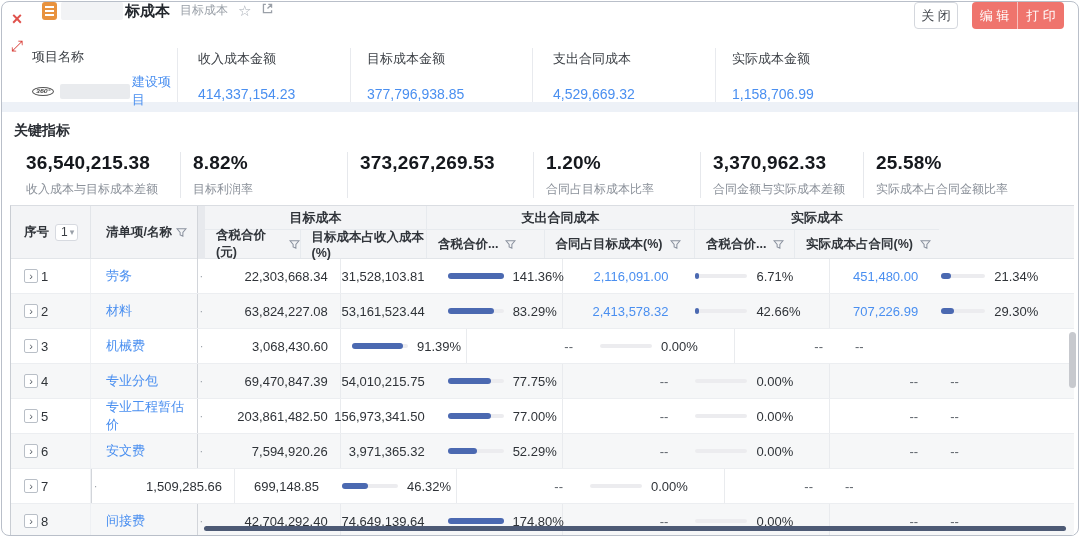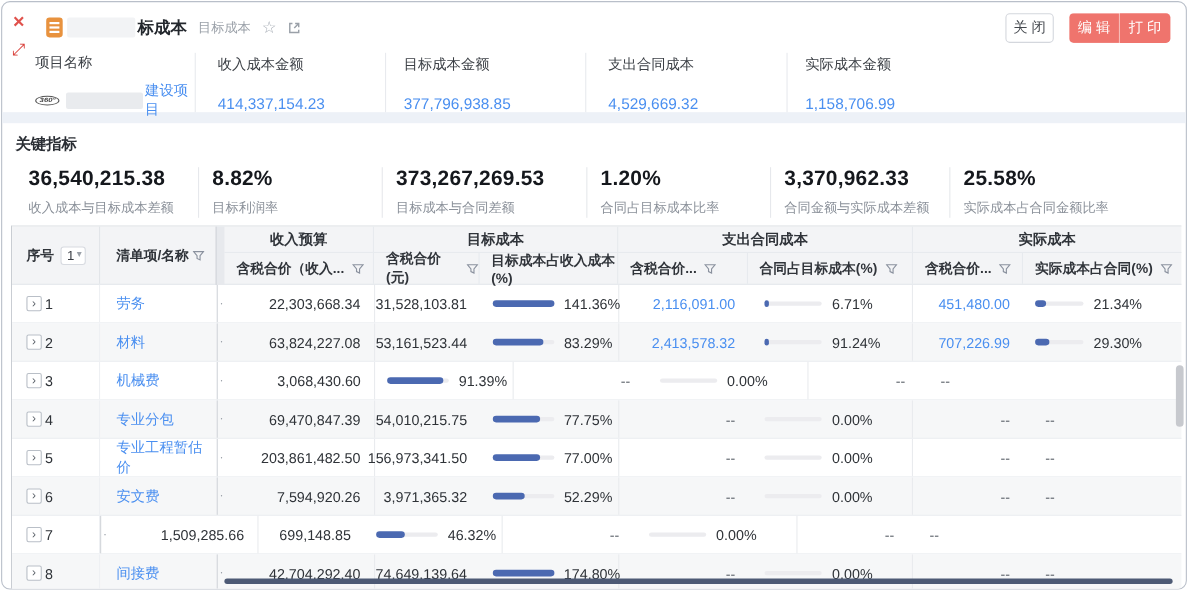--- a/index.html
+++ b/index.html
@@ -5,21 +5,21 @@
   * { margin:0; padding:0; box-sizing:border-box; }
   html,body { width:1080px; height:537px; background:#fff; font-family:"Liberation Sans","DejaVu Sans",sans-serif; }
   .window { position:relative; width:1078px; height:535px; margin:1px; border:1px solid #b9bfc9; border-radius:8px; background:#fff; overflow:hidden; }
 
   
   .left-rail { position:absolute; left:3px; top:8px; width:24px; display:flex; flex-direction:column; align-items:center; gap:10px; z-index:9; }
   .rail-x { color:#e0524c; font-size:18px; font-weight:bold; line-height:18px; cursor:pointer; }
   .rail-expand { color:#d9413b; font-size:15px; line-height:15px; cursor:pointer; }
 
   
-  .topbar { display:flex; align-items:center; height:46px; padding:0 14px 0 40px; }
+  .topbar { display:flex; align-items:flex-start; height:46px; padding:0 14px 0 40px; }
   .doc-icon { width:15px; height:18px; background:#e8923e; border-radius:3px; position:relative; flex:0 0 auto; }
   .doc-icon:before { content:""; position:absolute; left:3px; top:4px; width:9px; height:2px; background:#fff; box-shadow:0 4px 0 #fff, 0 8px 0 #fff; }
   .censor-title { width:62px; height:18px; background:#f2f3f5; border-radius:2px; margin:0 2px 0 4px; }
   .win-title { font-size:15px; font-weight:bold; color:#23272d; }
   .win-subtitle { font-size:12px; color:#9aa0a8; margin-left:10px; }
   .star-icon { font-size:15px; color:#a6acb5; margin-left:10px; cursor:pointer; }
   .ext-icon { margin-left:10px; cursor:pointer; display:inline-flex; }
   .top-buttons { margin-left:auto; display:flex; align-items:center; }
   .btn { font-size:13px; height:27px; display:inline-flex; align-items:center; justify-content:center; cursor:pointer; }
   .btn-close { width:44px; background:#fff; border:1px solid #d4d7dd; border-radius:4px; color:#43474d; margin-right:14px; }
@@ -164,21 +164,20 @@
       <div class="kpi-item k1">
         <div class="kpi-value">36,540,215.38</div>
         <div class="kpi-label">收入成本与目标成本差额</div>
       </div>
       <div class="kpi-item k2">
         <div class="kpi-value">8.82%</div>
         <div class="kpi-label">目标利润率</div>
       </div>
       <div class="kpi-item k3">
         <div class="kpi-value">373,267,269.53</div>
-        <div class="kpi-label">目标成本与合同差额</div>
       </div>
       <div class="kpi-item k4">
         <div class="kpi-value">1.20%</div>
         <div class="kpi-label">合同占目标成本比率</div>
       </div>
       <div class="kpi-item k5">
         <div class="kpi-value">3,370,962.33</div>
         <div class="kpi-label">合同金额与实际成本差额</div>
       </div>
       <div class="kpi-item k6">
@@ -200,33 +199,20 @@
       <div class="hcell h-name">
         <span>清单项/名称</span>
         <span class="filter-icon">
             <svg width="11" height="11" viewBox="0 0 16 16">
               <path d="M1.5 2.5h13L10 8v5.5l-4-2V8z" fill="none" stroke="#8a919e" stroke-width="1.5"></path>
             </svg>
           </span>
       </div>
       <div class="h-sliver"></div>
 
-      <div class="group gw1">
-        <div class="group-label">收入预算</div>
-        <div class="sub-row">
-          <div class="sub-cell w-c1">
-            <span>含税合价（收入...</span>
-            <span class="filter-icon">
-                <svg width="11" height="11" viewBox="0 0 16 16">
-                  <path d="M1.5 2.5h13L10 8v5.5l-4-2V8z" fill="none" stroke="#8a919e" stroke-width="1.5"></path>
-                </svg>
-              </span>
-          </div>
-        </div>
-      </div>
 
       <div class="group gw2">
         <div class="group-label">目标成本</div>
         <div class="sub-row">
           <div class="sub-cell w-c2">
             <span>含税合价(元)</span>
             <span class="filter-icon">
                 <svg width="11" height="11" viewBox="0 0 16 16">
                   <path d="M1.5 2.5h13L10 8v5.5l-4-2V8z" fill="none" stroke="#8a919e" stroke-width="1.5"></path>
                 </svg>
@@ -335,21 +321,21 @@
       <span class="track tr-c3">
               <span class="bar" style="width: max(83.29%, 4px);"></span>
             </span>
       <span class="pct-label">83.29%</span>
     </div>
     <div class="cell w-c4 num blue">2,413,578.32</div>
     <div class="cell w-c5 pct p-c5 bordered-r">
       <span class="track tr-c5">
               <span class="bar" style="width: max(4.54%, 4px);"></span>
             </span>
-      <span class="pct-label">91.24%</span>
+      <span class="pct-label">42.66%</span>
     </div>
     <div class="cell w-c6 num blue">707,226.99</div>
     <div class="cell w-c7 pct">
       <span class="track tr-c7">
               <span class="bar" style="width: max(29.3%, 4px);"></span>
             </span>
       <span class="pct-label">29.30%</span>
     </div>
   </div>
         <div class="t-row">

